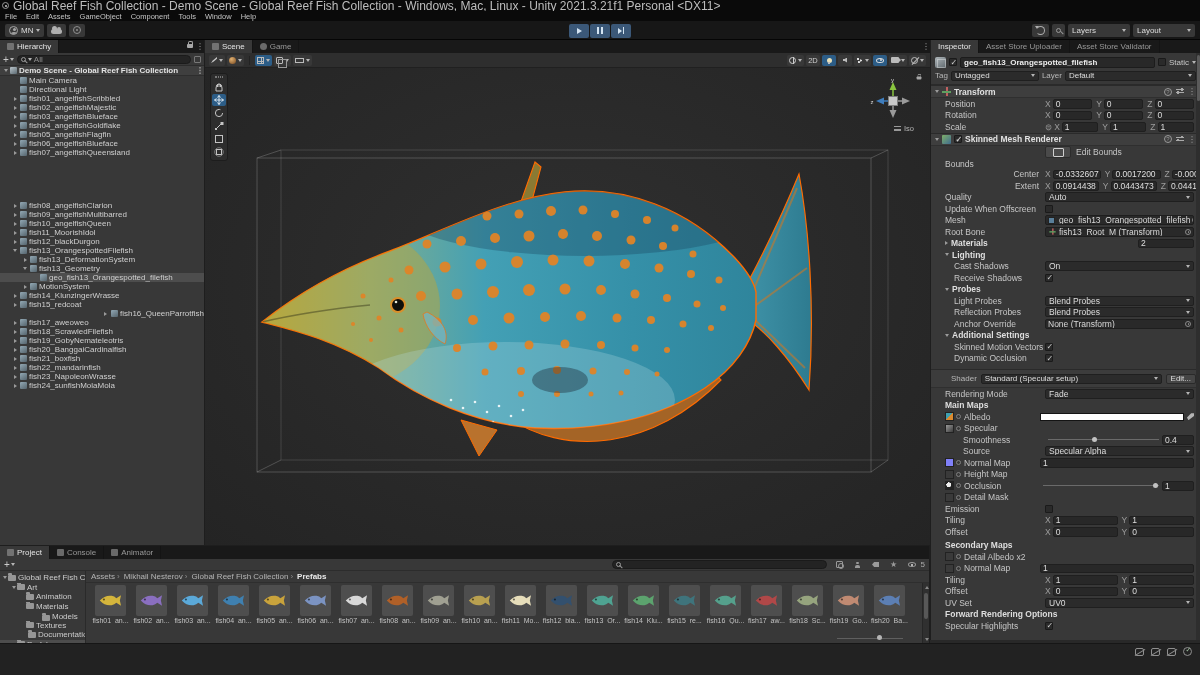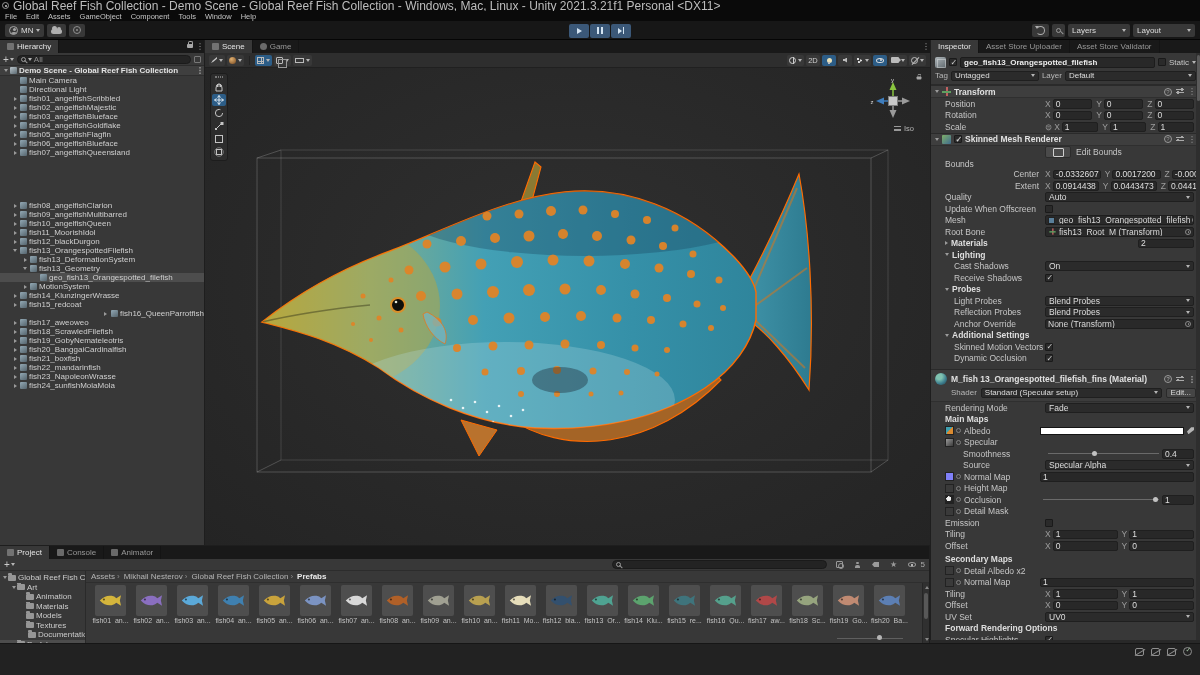--- a/index.html
+++ b/index.html
@@ -1024,27 +1024,20 @@
   <div class="prow">
       <span class="plbl ind">Skinned Motion Vectors</span>
       <span class="cb on"></span>
     </div>
   <div class="prow">
       <span class="plbl ind">Dynamic Occlusion</span>
       <span class="cb on"></span>
     </div>
 
   <div class="mat-hdr" style="margin-top:5px">
-    <div class="mat-row1">
-      <span class="mat-sphere"></span>
-      <span style="flex:1;overflow:hidden">M_fish 13_Orangespotted_filefish_fins (Material)</span>
-      <span class="qico"></span>
-        <span class="preset"></span>
-        <span class="kebab"></span>
-    </div>
     <div class="mat-row2">
       <span style="margin-left:16px">Shader</span>
       <div class="dd">
           <span>Standard (Specular setup)</span>
           <span class="caret"></span>
         </div>
       <span class="editbtn">Edit...</span>
     </div>
   </div>
   <div class="prow">
@@ -1270,21 +1263,21 @@
         </div>
 
         <div class="trow" style="padding-left: 20px;">
           <span class="tarr">
             <span></span>
           </span>
           <span class="fold"></span>
           <span>Materials</span>
         </div>
 
-        <div class="trow" style="padding-left: 20px;">
+        <div class="trow" style="padding-left: 36px; align-items: flex-end;">
           <span class="tarr">
             <span></span>
           </span>
           <span class="fold"></span>
           <span>Models</span>
         </div>
 
         <div class="trow" style="padding-left: 20px;">
           <span class="tarr">
             <span></span>

